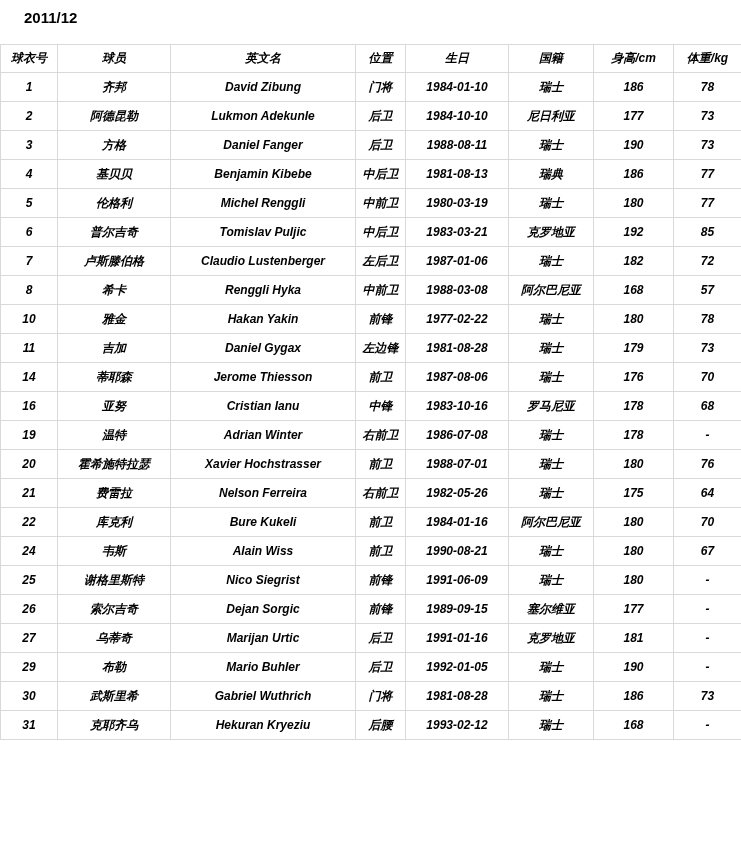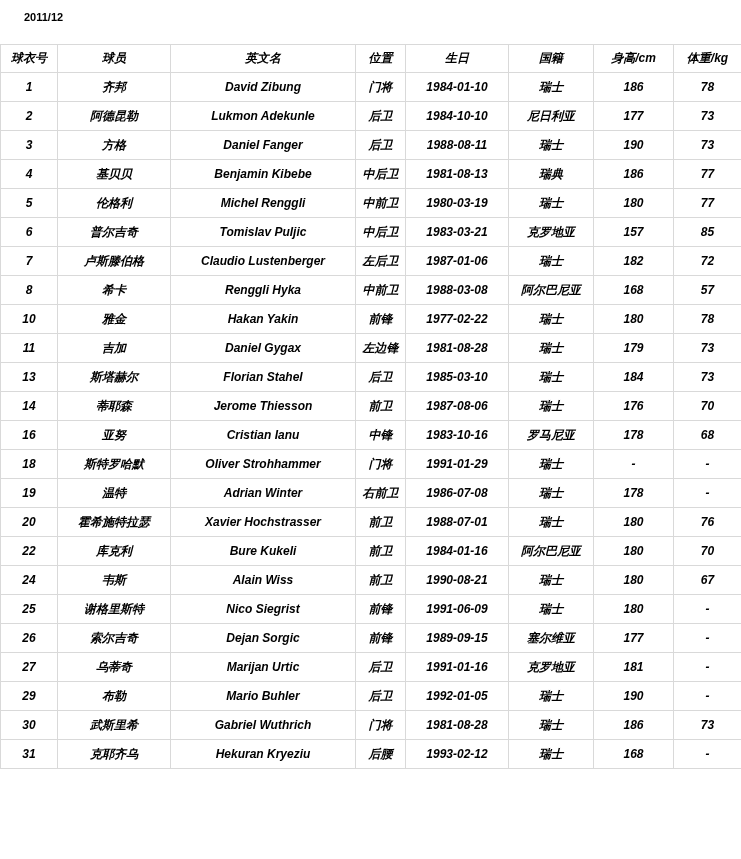--- a/index.html
+++ b/index.html
@@ -15,21 +15,21 @@
     height: 859px;
     background: var(--bg-color);
     font-family: "Liberation Sans", "DejaVu Sans", sans-serif;
     color: var(--text-color);
     overflow: hidden;
   }
   .page-title {
     position: absolute;
     top: 9px;
     left: 24px;
-    font-size: 11px;
+    font-size: 15px;
     font-weight: bold;
     color: var(--text-color);
     line-height: 17px;
     white-space: nowrap;
   }
   table.roster {
     position: absolute;
     top: 44px;
     left: 0;
     width: 741px;
@@ -140,21 +140,21 @@
         <td>180</td>
         <td>77</td>
       </tr>
       <tr>
         <td>6</td>
         <td>普尔吉奇</td>
         <td>Tomislav Puljic</td>
         <td>中后卫</td>
         <td>1983-03-21</td>
         <td>克罗地亚</td>
-        <td>157</td>
+        <td>192</td>
         <td>85</td>
       </tr>
       <tr>
         <td>7</td>
         <td>卢斯滕伯格</td>
         <td>Claudio Lustenberger</td>
         <td>左后卫</td>
         <td>1987-01-06</td>
         <td>瑞士</td>
         <td>182</td>
@@ -184,78 +184,68 @@
         <td>11</td>
         <td>吉加</td>
         <td>Daniel Gygax</td>
         <td>左边锋</td>
         <td>1981-08-28</td>
         <td>瑞士</td>
         <td>179</td>
         <td>73</td>
       </tr>
       <tr>
-        <td>13</td>
-        <td>斯塔赫尔</td>
-        <td>Florian Stahel</td>
-        <td>后卫</td>
-        <td>1985-03-10</td>
-        <td>瑞士</td>
-        <td>184</td>
-        <td>73</td>
-      </tr>
-      <tr>
         <td>14</td>
         <td>蒂耶森</td>
         <td>Jerome Thiesson</td>
         <td>前卫</td>
         <td>1987-08-06</td>
         <td>瑞士</td>
         <td>176</td>
         <td>70</td>
       </tr>
       <tr>
         <td>16</td>
         <td>亚努</td>
         <td>Cristian Ianu</td>
         <td>中锋</td>
         <td>1983-10-16</td>
         <td>罗马尼亚</td>
         <td>178</td>
         <td>68</td>
       </tr>
       <tr>
-        <td>18</td>
-        <td>斯特罗哈默</td>
-        <td>Oliver Strohhammer</td>
-        <td>门将</td>
-        <td>1991-01-29</td>
-        <td>瑞士</td>
-        <td>-</td>
-        <td>-</td>
-      </tr>
-      <tr>
         <td>19</td>
         <td>温特</td>
         <td>Adrian Winter</td>
         <td>右前卫</td>
         <td>1986-07-08</td>
         <td>瑞士</td>
         <td>178</td>
         <td>-</td>
       </tr>
       <tr>
         <td>20</td>
         <td>霍希施特拉瑟</td>
         <td>Xavier Hochstrasser</td>
         <td>前卫</td>
         <td>1988-07-01</td>
         <td>瑞士</td>
         <td>180</td>
         <td>76</td>
+      </tr>
+      <tr>
+        <td>21</td>
+        <td>费雷拉</td>
+        <td>Nelson Ferreira</td>
+        <td>右前卫</td>
+        <td>1982-05-26</td>
+        <td>瑞士</td>
+        <td>175</td>
+        <td>64</td>
       </tr>
       <tr>
         <td>22</td>
         <td>库克利</td>
         <td>Bure Kukeli</td>
         <td>前卫</td>
         <td>1984-01-16</td>
         <td>阿尔巴尼亚</td>
         <td>180</td>
         <td>70</td>

